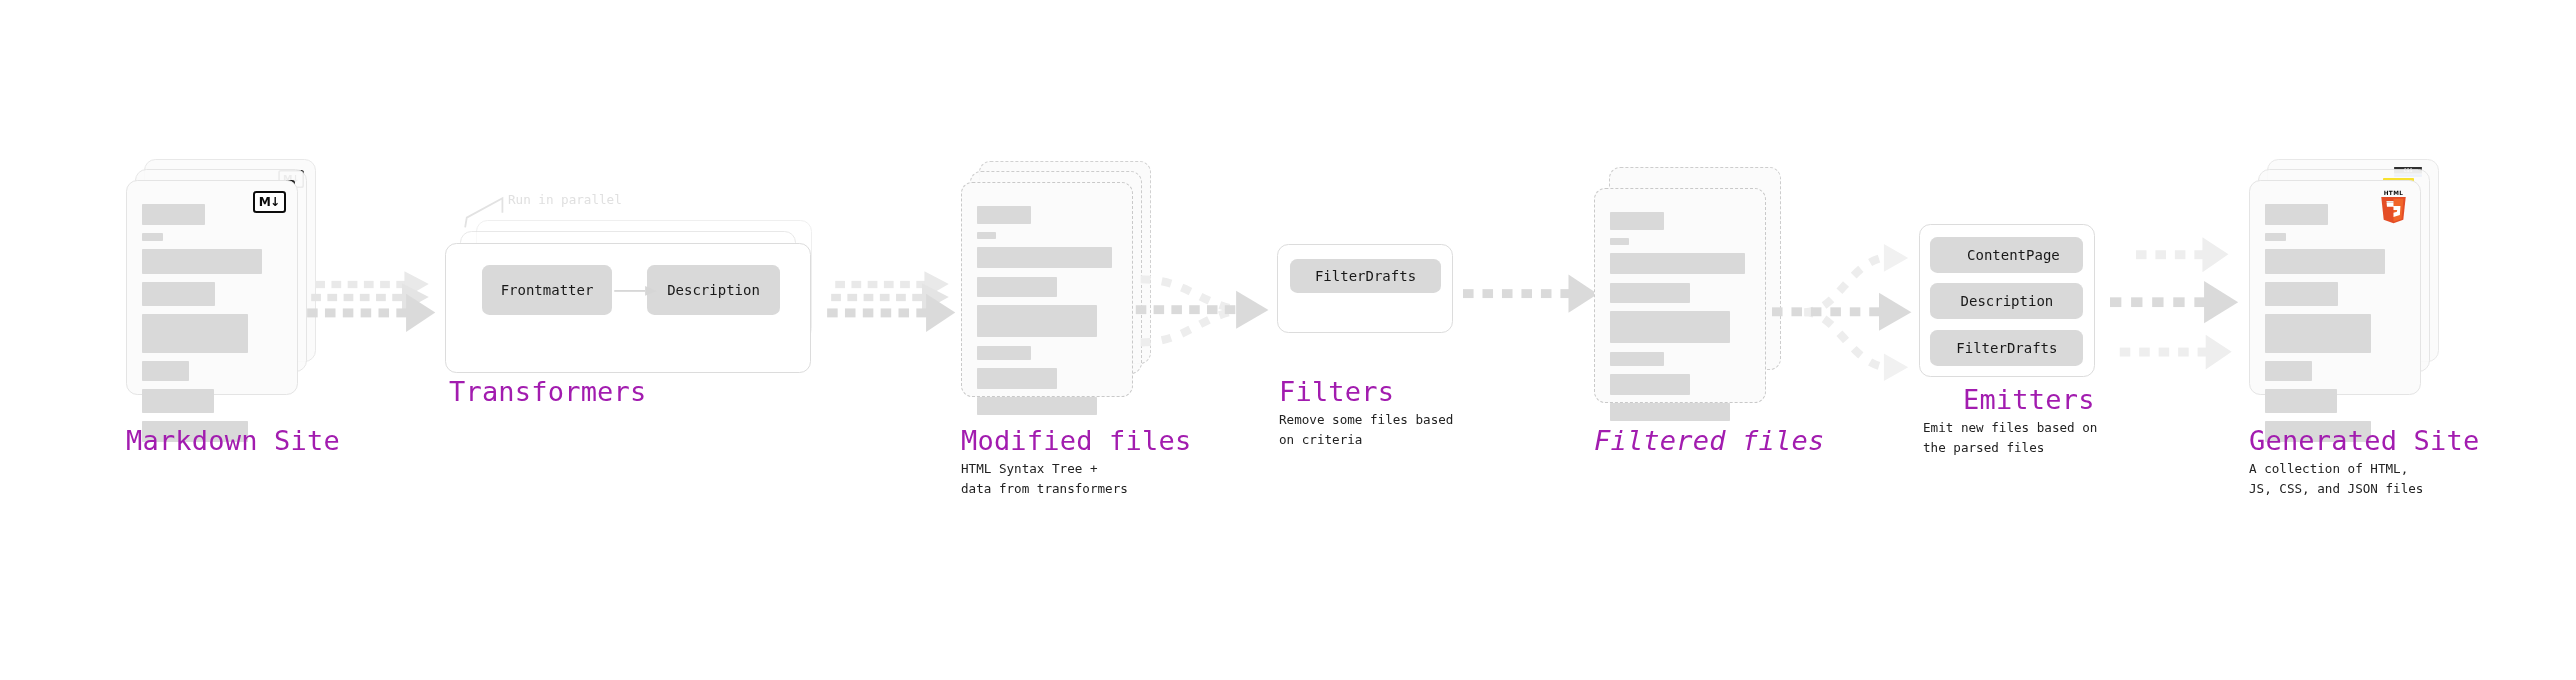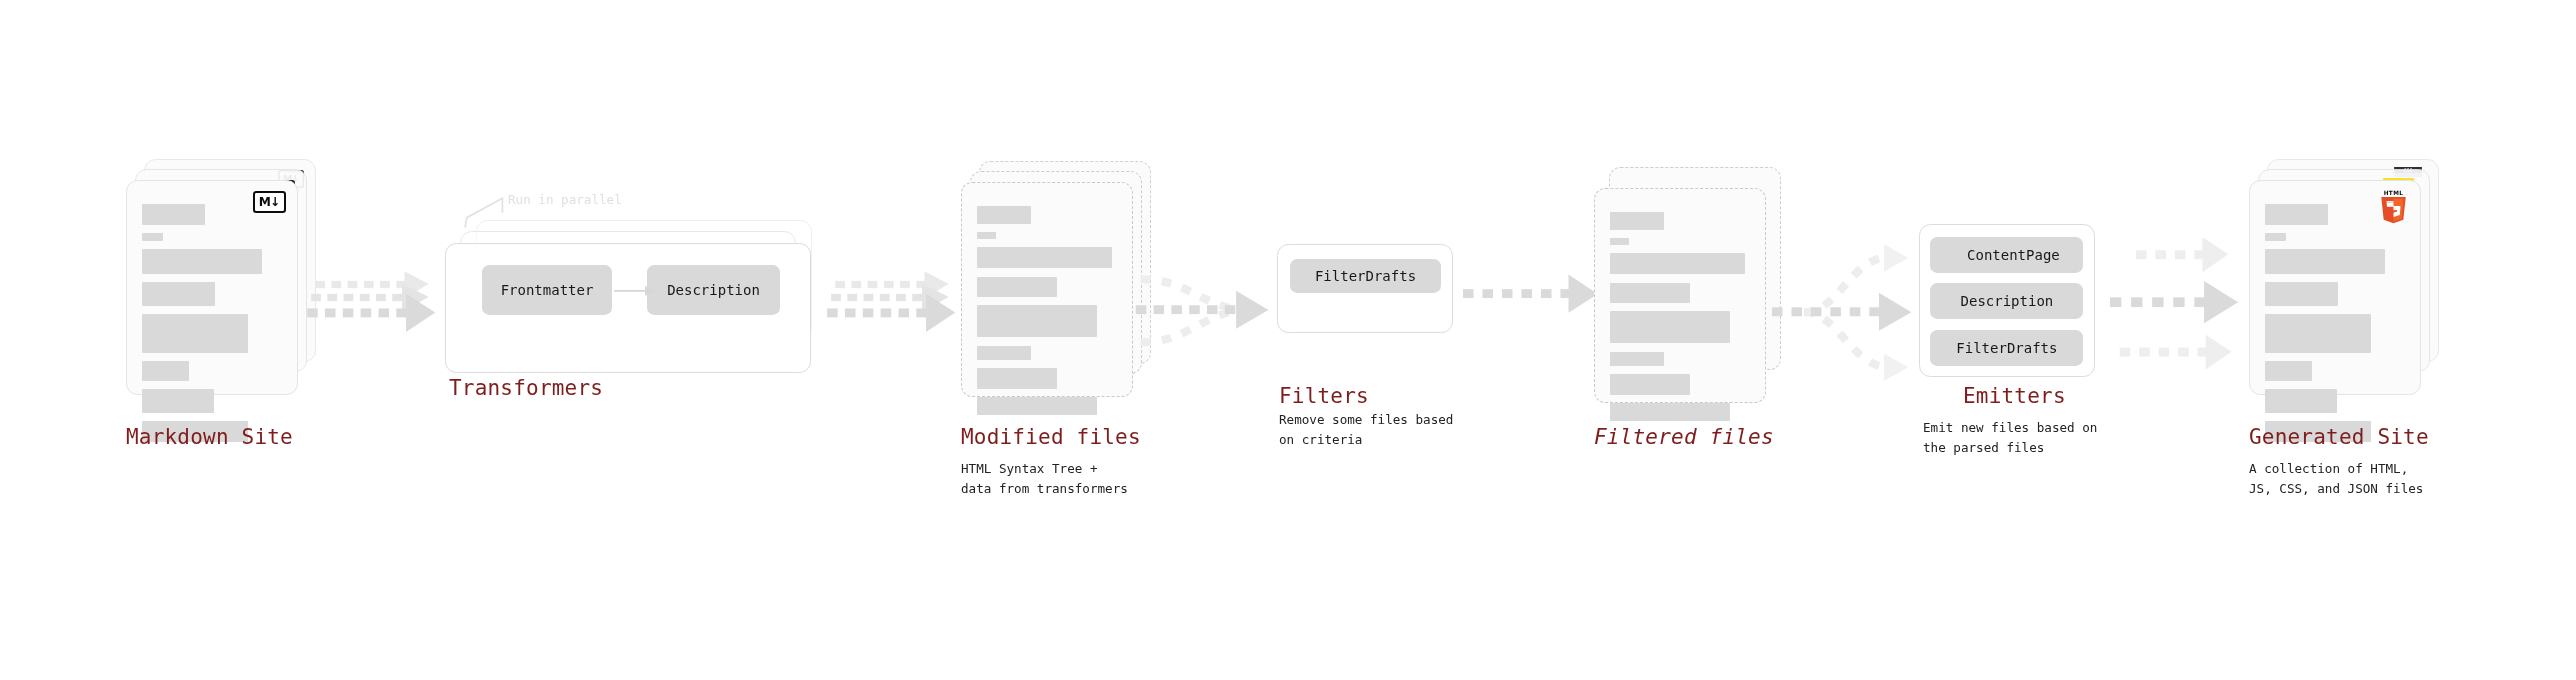--- a/index.html
+++ b/index.html
@@ -66,23 +66,23 @@
     display:flex;align-items:center;justify-content:center;
     font-size:14px;color:#181818;white-space:nowrap;
     box-sizing:border-box;
   }
   .chip.ghost{background:#ebebeb;}
   .chip.ghost2{background:#e3e3e3;}
 
   
   .title{
     position:absolute;
-    font-size:21px;
+    font-size:27px;
     letter-spacing:0.2px;
-    color:#7f1d1d;
+    color:#a21caf;
     white-space:nowrap;
   }
   .sub{
     position:absolute;
     font-size:12.6px;
     line-height:1.55;
     color:#222222;
     white-space:pre;
   }
   .parallel-label{
@@ -268,21 +268,21 @@
           <rect x="112" y="46" width="13" height="11"></rect>
         <polygon points="126,28 126,75 166,52"></polygon>
       </g>
     </svg>
   </div>
 
   <div class="node" style="left:1277px;top:244px;width:179px;height:98px;">
     <div class="pbox" style="left:0;top:0;width:176px;height:89px;"></div>
     <div class="chip" style="left:13px;top:14.6px;width:151px;height:34px;">FilterDrafts</div>
   </div>
-  <div class="title" style="left:1279px;top:376px;margin-top:8px;">Filters</div>
+  <div class="title" style="left:1279px;top:376px;">Filters</div>
   <div class="sub" style="left:1279px;top:410px;">Remove some files based
 on criteria</div>
 
   <div class="arrows" style="left:1463px;top:276px;">
     <svg width="138" height="49" viewBox="0 0 170 60">
       <g fill="#dadada">
         <rect x="0" y="16" width="13" height="11"></rect>
           <rect x="24" y="16" width="13" height="11"></rect>
         <rect x="48" y="16" width="13" height="11"></rect>
           <rect x="72" y="16" width="13" height="11"></rect>

